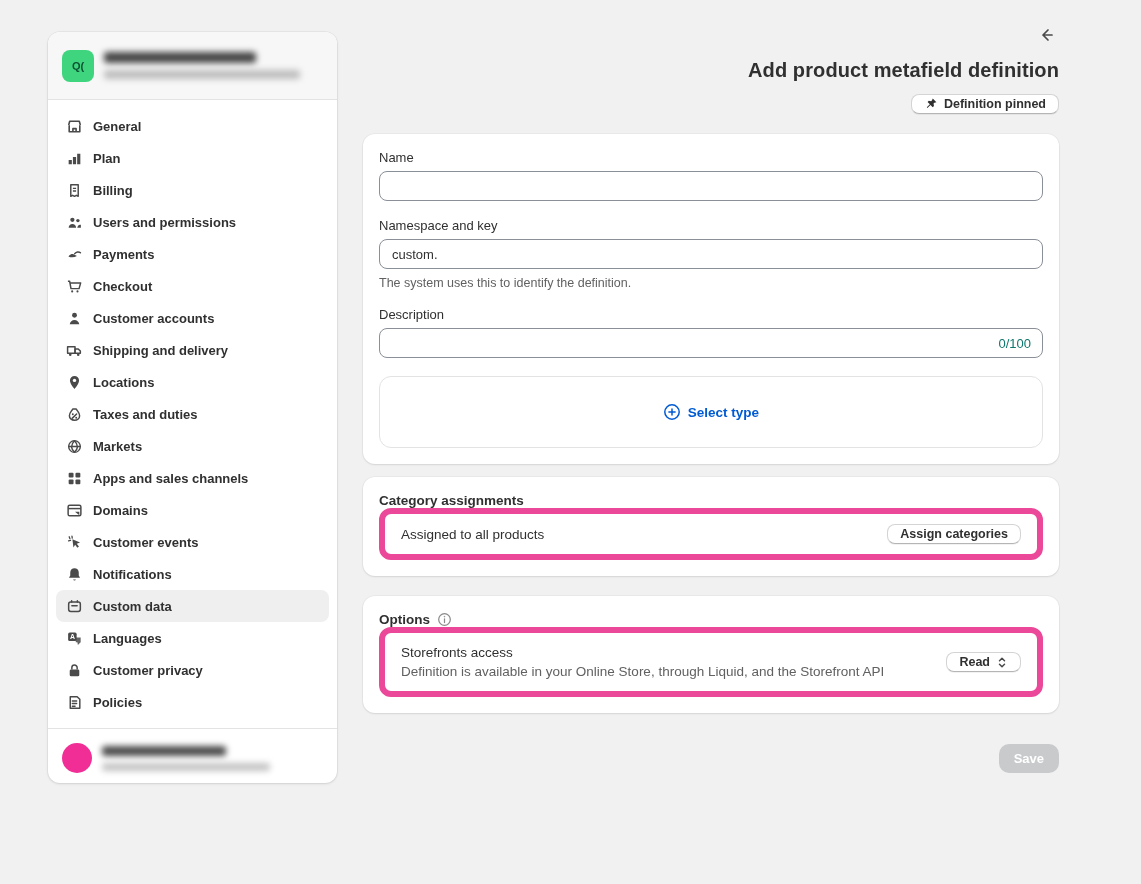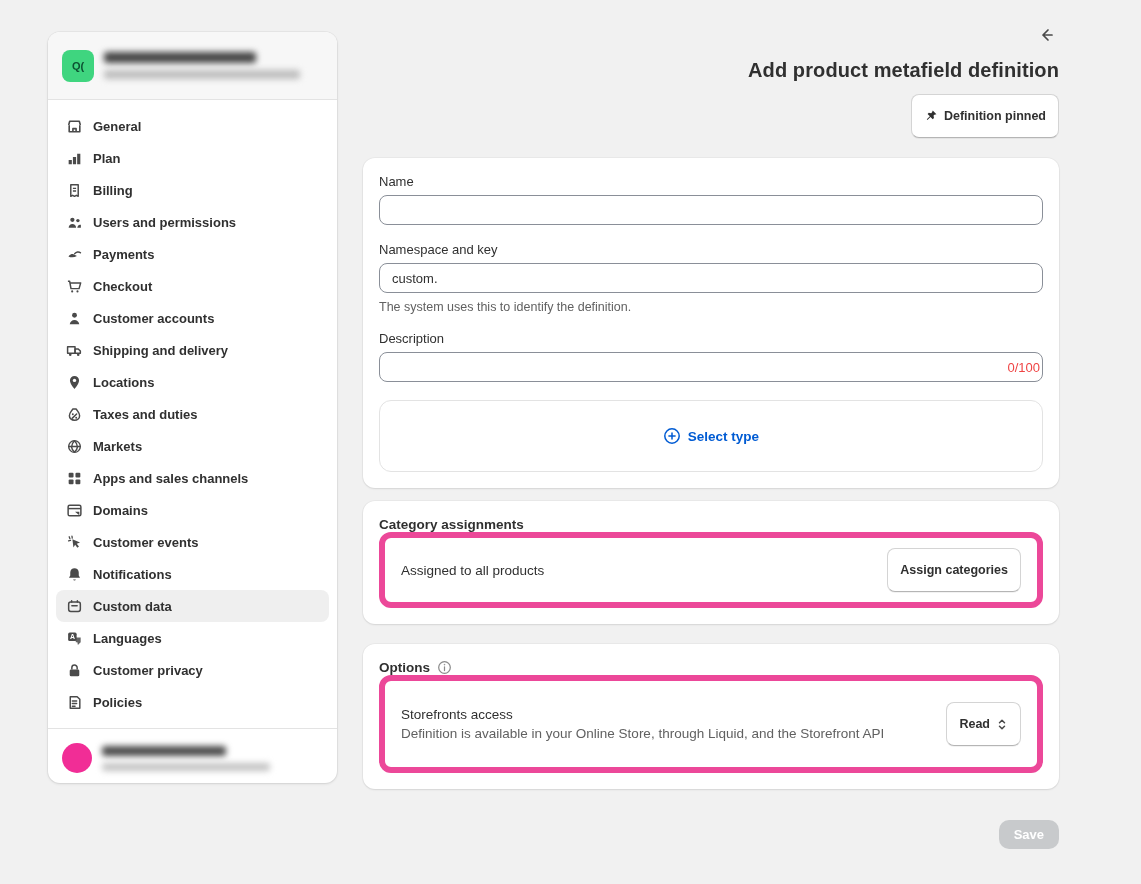--- a/index.html
+++ b/index.html
@@ -98,21 +98,21 @@
   .btn {
     display: inline-flex; align-items: center; gap: 6px;
     background: #fff;
     border: 1px solid #d4d4d4;
     border-bottom-color: #b5b5b5;
     border-radius: 8px;
     box-shadow: 0 1px 0 rgba(0,0,0,.05);
     font-family: "Liberation Sans", sans-serif;
     font-size: 12.5px; font-weight: 600; color: #303030;
     padding: 5px 12px;
-    height: 44px;
+    height: 20px;
     cursor: pointer;
   }
   .card {
     background: #fff;
     border-radius: 12px;
     box-shadow: 0 1px 2px rgba(0,0,0,.09), 0 0 0 1px rgba(0,0,0,.03);
     padding: 16px;
   }
   .card-1 { margin-top: 20px; padding-top: 16px; }
   .field-label { font-size: 13px; color: #303030; margin-bottom: 6px; display: block; }
@@ -121,23 +121,23 @@
     width: 100%; height: 30px;
     border: 1px solid #8a8f98;
     border-radius: 8px;
     padding: 0 12px;
     font-family: "Liberation Sans", sans-serif;
     font-size: 13px; color: #303030;
     background: #fff;
     outline: none;
   }
   .char-counter {
-    position: absolute; right: 3px; top: 50%;
+    position: absolute; right: 12px; top: 50%;
     transform: translateY(-50%);
-    font-size: 13px; color: #ef4444;
+    font-size: 13px; color: #0f766e;
     pointer-events: none;
   }
   .help-text { margin-top: 7px; font-size: 12.5px; color: #616161; }
   .field-group { margin-top: 17px; }
   .field-group:first-child { margin-top: 0; }
 
   .select-type-box {
     margin-top: 18px;
     height: 72px;
     border: 1px solid #e3e3e3;
@@ -160,21 +160,21 @@
     display: flex; align-items: center;
     min-height: 48px;
   }
   .inner-box .grow { flex: 1; }
   .row-text { font-size: 13.5px; color: #303030; }
 
   .card-3 { margin-top: 20px; }
   .info-icon { width: 15px; height: 15px; color: #8a8a8a; }
   .row-title { font-size: 13.5px; color: #303030; }
   .row-desc  { font-size: 13.5px; color: #616161; margin-top: 4px; }
-  .options-box { padding: 21px 16px; }
+  .options-box { padding: 12px 16px; }
 
   .save-row {
     margin-top: 31px;
     display: flex; justify-content: flex-end;
   }
   .save-btn {
     background: #c8cacc;
     color: #fff;
     border: none;
     border-radius: 10px;

